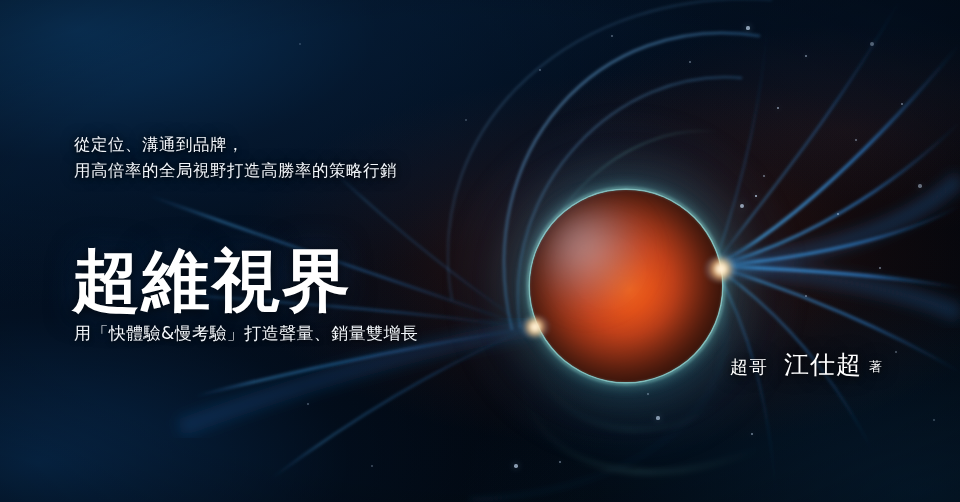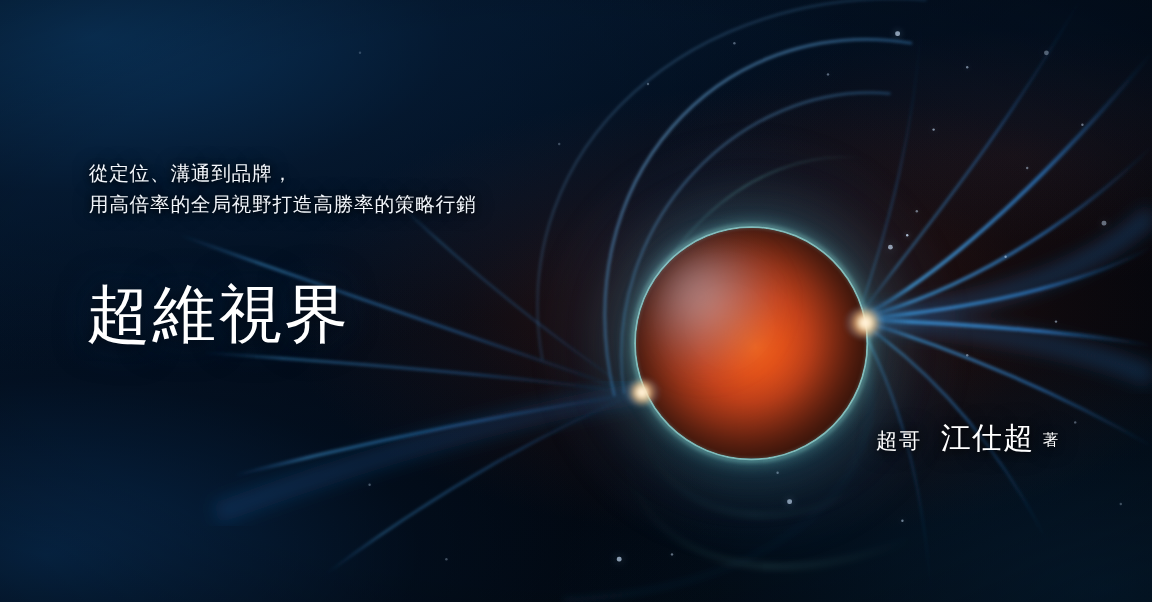--- a/index.html
+++ b/index.html
@@ -111,21 +111,21 @@
     position:absolute;left:74px;top:132px;
     font-family:"DejaVu Serif","Liberation Serif",serif;
     font-size:16.5px;line-height:1.55;
     color:#f2f6fb;letter-spacing:.5px;
     text-shadow:0 1px 5px rgba(0,0,0,.9),0 0 14px rgba(0,0,0,.7);
     white-space:pre-line;
   }
   .main-title{
     position:absolute;left:72px;top:200px;
     font-family:"DejaVu Serif","Liberation Serif",serif;
-    font-size:53px;line-height:1;font-weight:400;
+    font-size:68px;line-height:1;font-weight:700;
     color:#ffffff;letter-spacing:2px;
     text-shadow:0 2px 12px rgba(0,0,0,.85),0 0 30px rgba(20,60,110,.55);
   }
   .sub-line{
     position:absolute;left:74px;top:325px;
     font-family:"DejaVu Sans","Liberation Sans",sans-serif;
     font-size:17px;line-height:1;color:#f4f8fc;letter-spacing:.4px;
     text-shadow:0 1px 5px rgba(0,0,0,.9);
   }
   .formula{
@@ -273,20 +273,21 @@
 
   <div class="vignette"></div>
 
   <div class="text-layer">
 
     <div class="kicker">從定位、溝通到品牌，
 用高倍率的全局視野打造高勝率的策略行銷</div>
 
     <h1 class="main-title">超維視界</h1>
 
+    <div class="sub-line">用「快體驗&amp;慢考驗」打造聲量、銷量雙增長</div>
 
 
     <div class="author">
       <span class="pen">超哥</span><span class="real">江仕超</span><span class="role">著</span>
     </div>
 
   </div>
 </div>
 
 </body></html>

